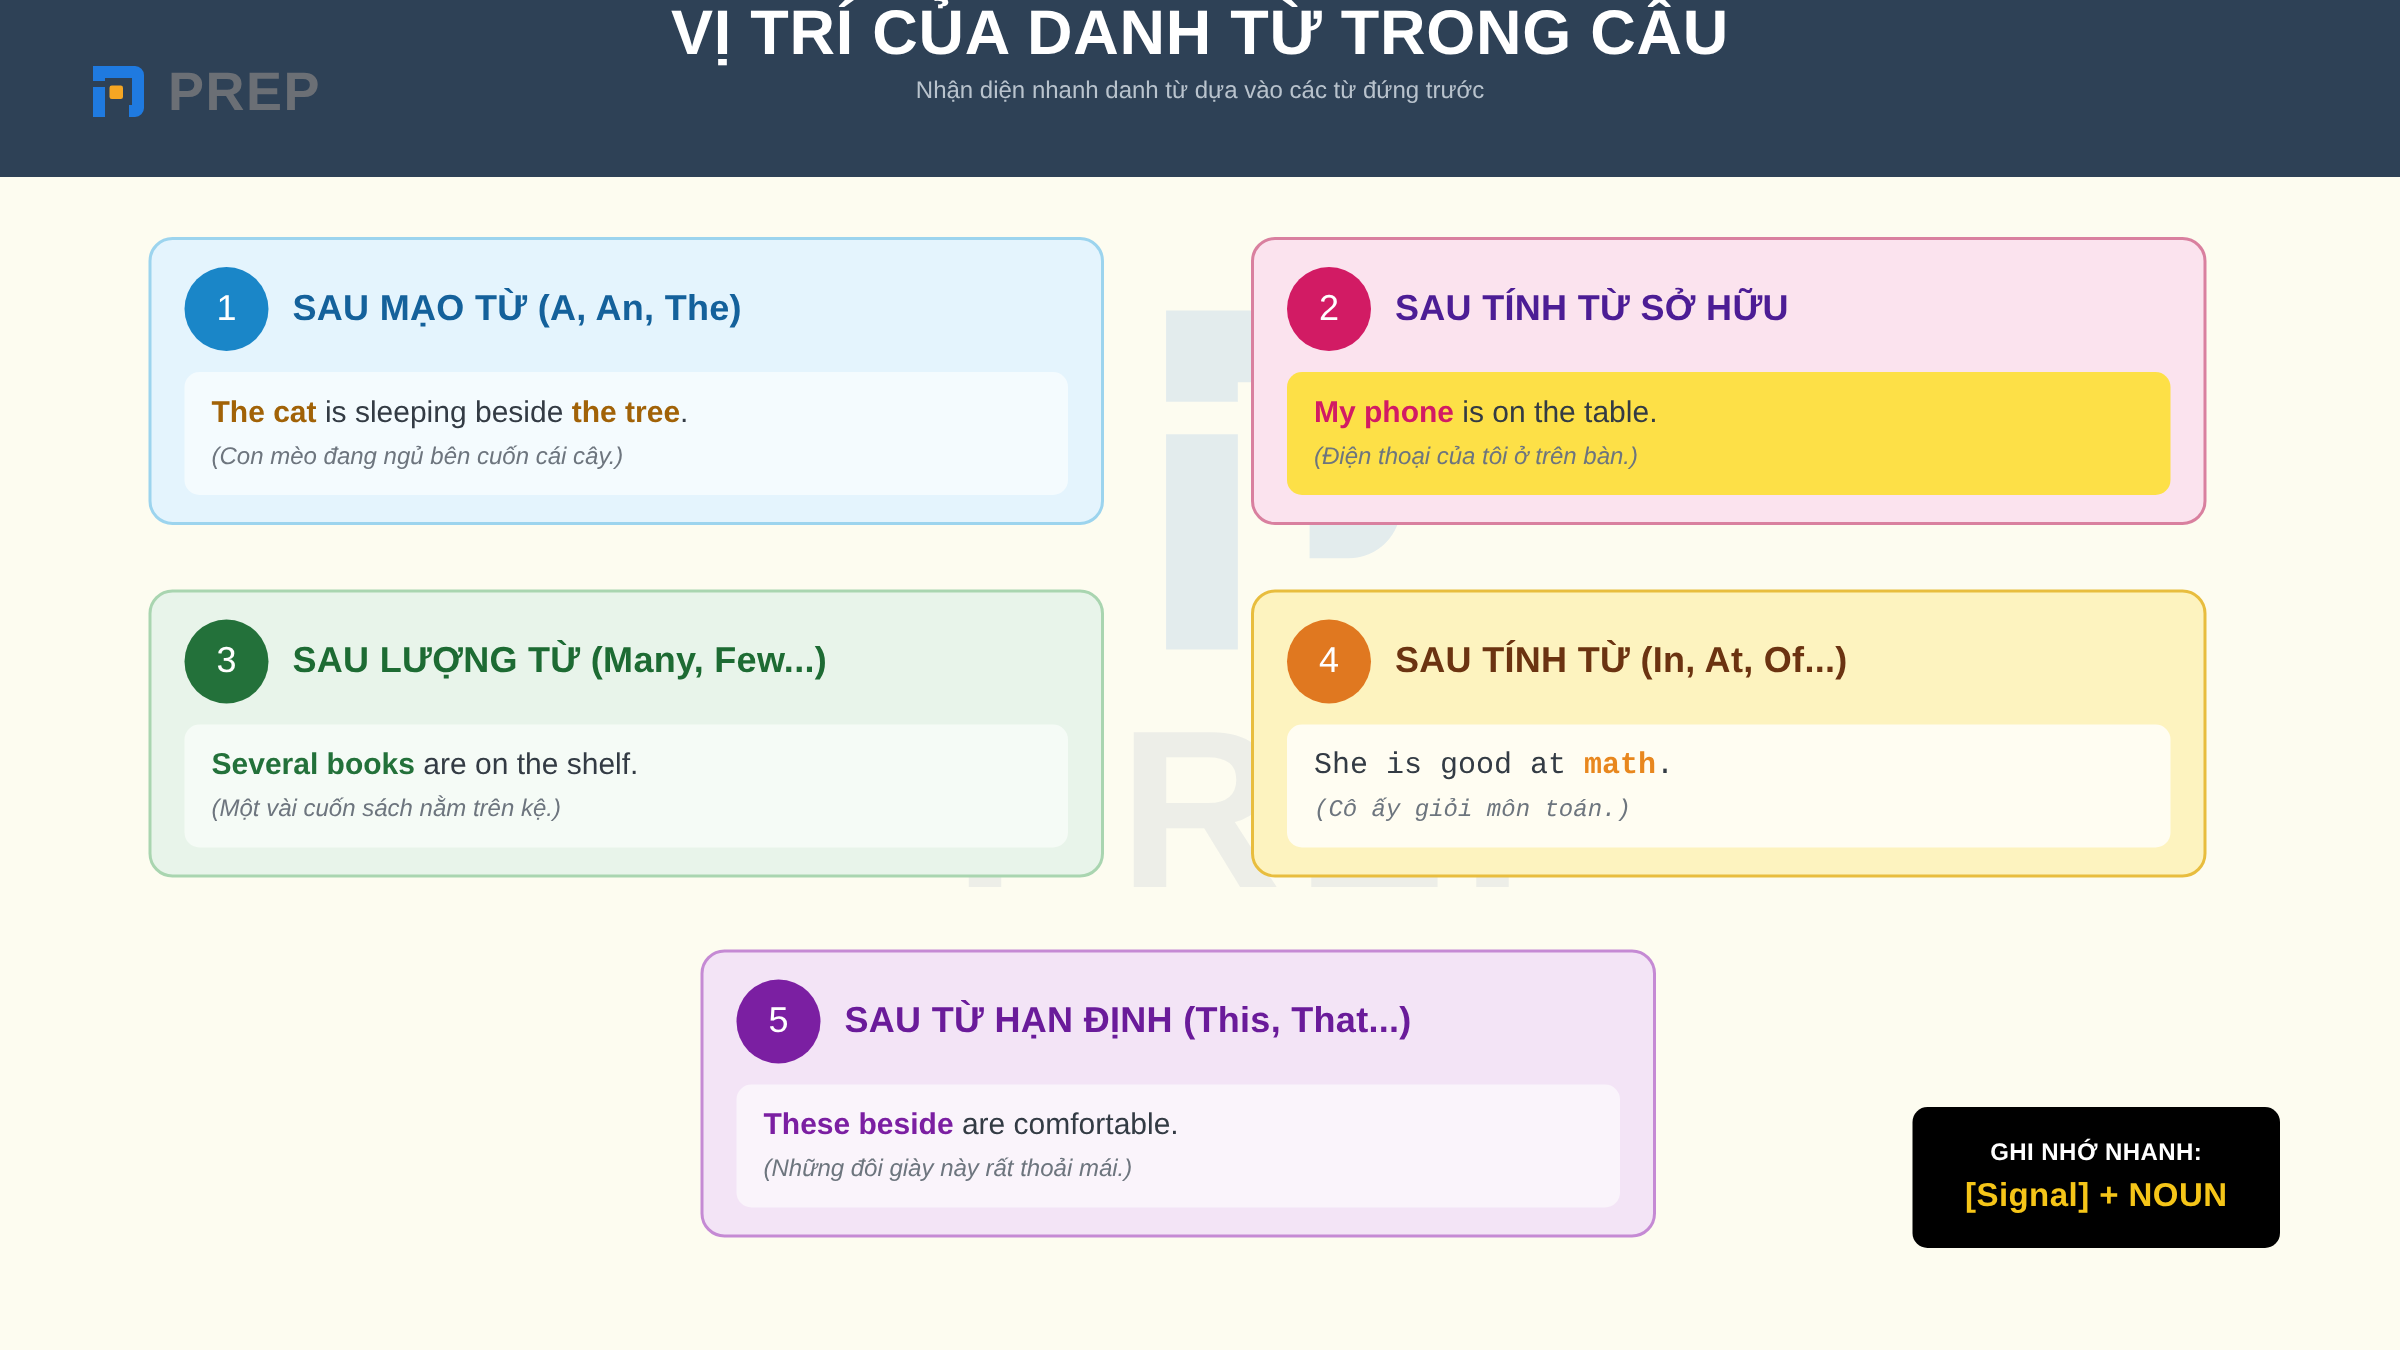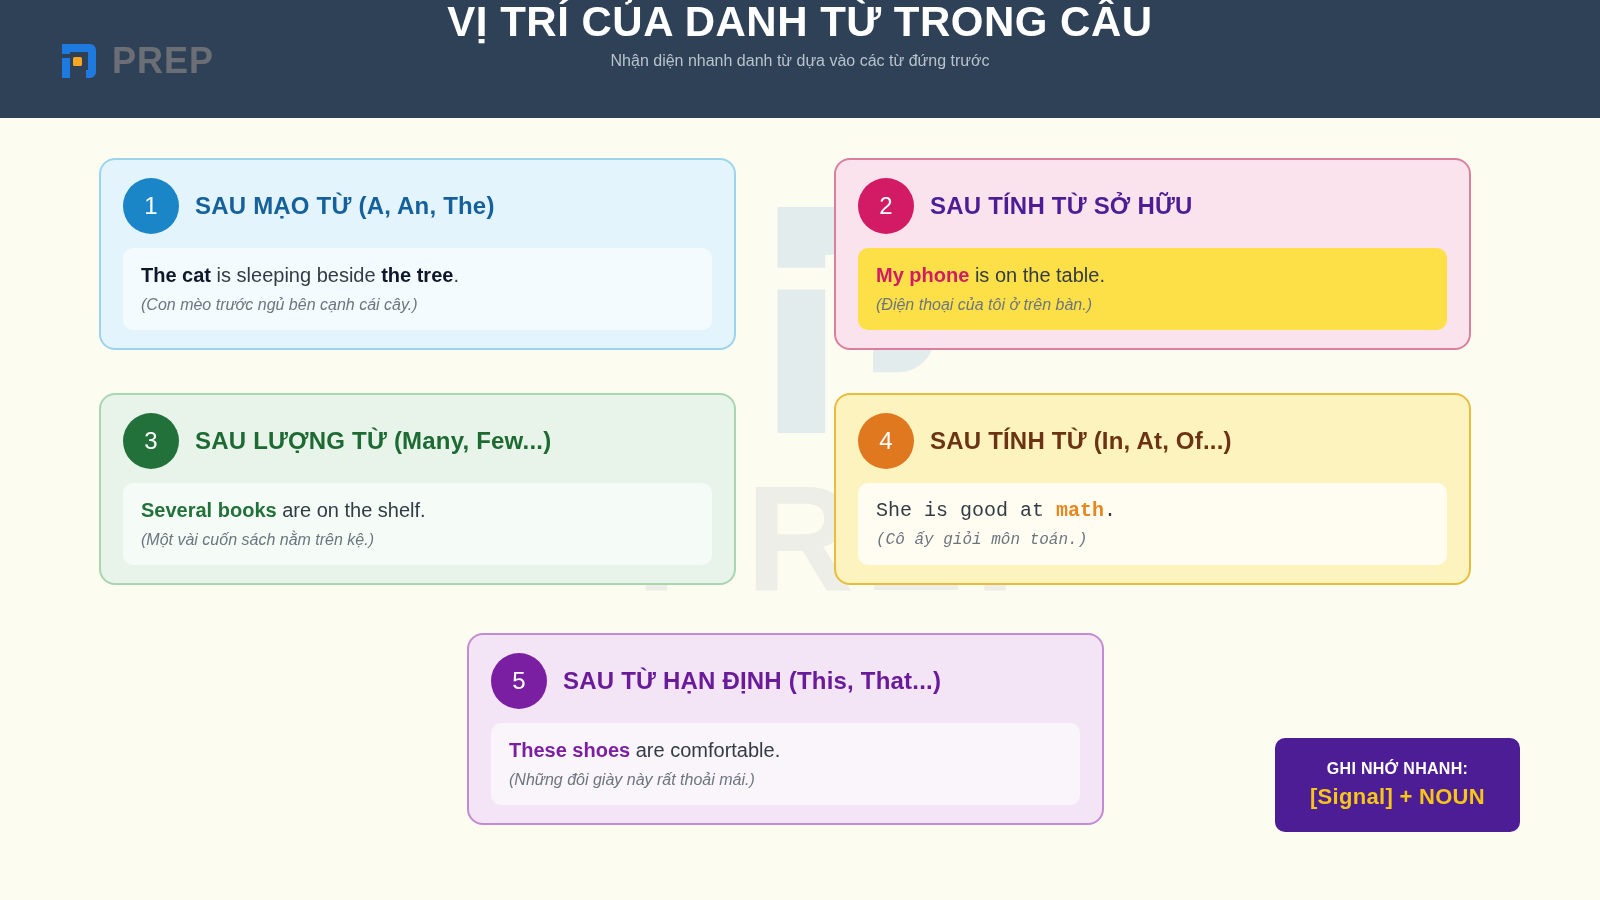--- a/index.html
+++ b/index.html
@@ -74,21 +74,21 @@
   .ex-en { font-size: 20px; color: #333b44; line-height: 1.35; }
   .ex-en .hl { font-weight: bold; }
   .ex-vi { font-size: 16px; font-style: italic; color: #6d757e; margin-top: 7px; }
 
   
   #card1 { left: 99px; top: 158px; width: 637px; height: 192px;
            background: #e4f4fd; border-color: #9cd4ee; }
   #card1 .badge { background: #1a86c8; }
   #card1 .card-title { color: #14619b; }
   #card1 .example-box { background: #f4fbfe; }
-  #card1 .hl { color: #0f172a; }
+  #card1 .hl { color: #a16207; }
 
   
   #card2 { left: 834px; top: 158px; width: 637px; height: 192px;
            background: #fbe3ee; border-color: #d9809f; }
   #card2 .badge { background: #d21b64; }
   #card2 .card-title { color: #4c1d95; }
   #card2 .example-box { background: #fde047; }
   #card2 .hl { color: #d21b64; }
 
   
@@ -111,21 +111,21 @@
   #card5 { left: 467px; top: 633px; width: 637px; height: 192px;
            background: #f3e4f6; border-color: #c58ad4; }
   #card5 .badge { background: #7b1fa2; }
   #card5 .card-title { color: #6a1b9a; }
   #card5 .example-box { background: #faf4fb; }
   #card5 .hl { color: #7b1fa2; }
 
   
   #memo {
     position: absolute; left: 1275px; top: 738px; width: 245px; height: 94px;
-    background: #4c1d95; border-radius: 10px;
+    background: #000000; border-radius: 10px;
     display: flex; flex-direction: column; align-items: center; justify-content: center;
     gap: 6px;
   }
   .memo-label { font-size: 16px; font-weight: bold; color: #ffffff; letter-spacing: 0.3px; }
   .memo-formula { font-size: 22px; font-weight: bold; color: #f5c518; letter-spacing: 0.3px; }
 </style>
 </head>
 <body>
 
 <div id="root">
@@ -158,21 +158,21 @@
     <div class="wm-text">PREP</div>
   </div>
 
   <div class="card" id="card1">
     <div class="card-head">
       <div class="badge">1</div>
       <div class="card-title">SAU MẠO TỪ (A, An, The)</div>
     </div>
     <div class="example-box">
       <div class="ex-en"><span class="hl">The cat</span><span> is sleeping beside </span><span class="hl">the tree</span><span>.</span></div>
-      <div class="ex-vi">(Con mèo trước ngủ bên cạnh cái cây.)</div>
+      <div class="ex-vi">(Con mèo đang ngủ bên cuốn cái cây.)</div>
     </div>
   </div>
 
   <div class="card" id="card2">
     <div class="card-head">
       <div class="badge">2</div>
       <div class="card-title">SAU TÍNH TỪ SỞ HỮU</div>
     </div>
     <div class="example-box">
       <div class="ex-en"><span class="hl">My phone</span><span> is on the table.</span></div>
@@ -201,21 +201,21 @@
       <div class="ex-vi">(Cô ấy giỏi môn toán.)</div>
     </div>
   </div>
 
   <div class="card" id="card5">
     <div class="card-head">
       <div class="badge">5</div>
       <div class="card-title">SAU TỪ HẠN ĐỊNH (This, That...)</div>
     </div>
     <div class="example-box">
-      <div class="ex-en"><span class="hl">These shoes</span><span> are comfortable.</span></div>
+      <div class="ex-en"><span class="hl">These beside</span><span> are comfortable.</span></div>
       <div class="ex-vi">(Những đôi giày này rất thoải mái.)</div>
     </div>
   </div>
 
   <div id="memo">
     <div class="memo-label">GHI NHỚ NHANH:</div>
     <div class="memo-formula">[Signal] + NOUN</div>
   </div>
 
 </div>

